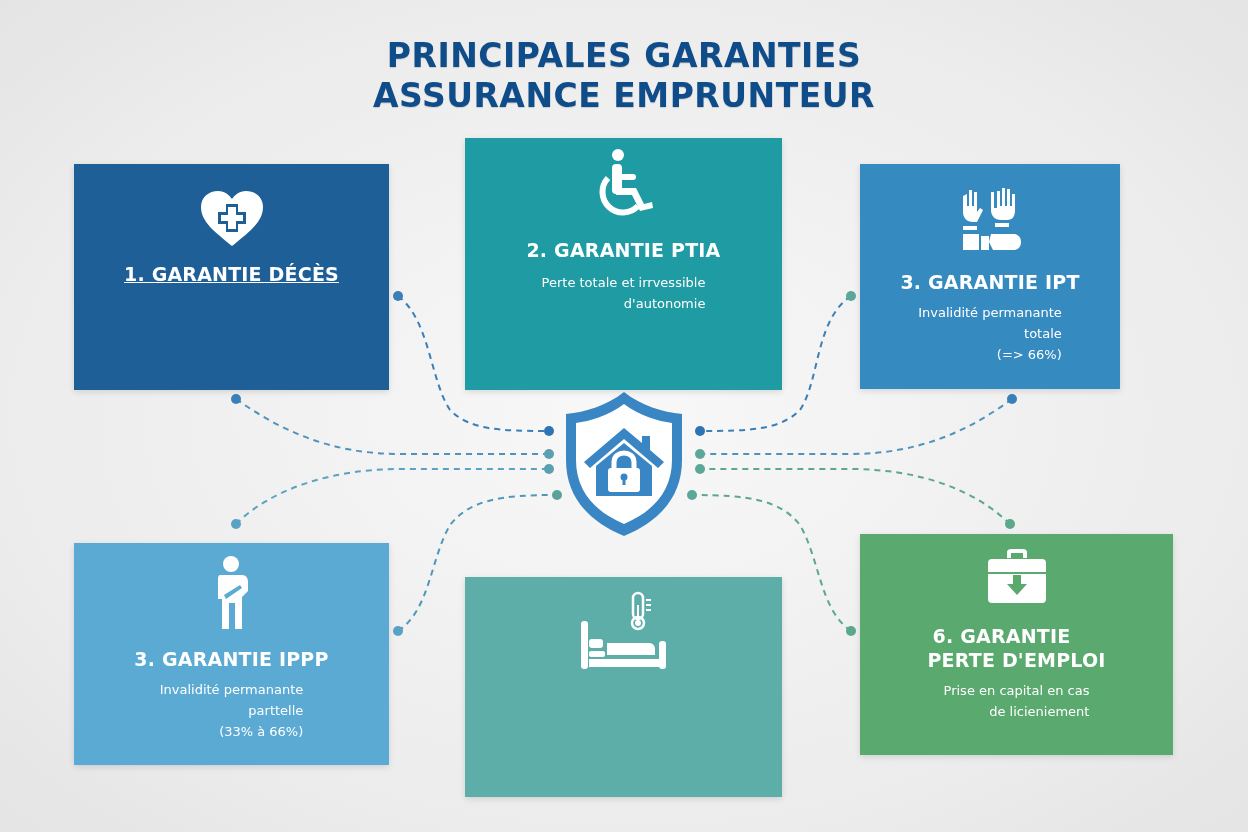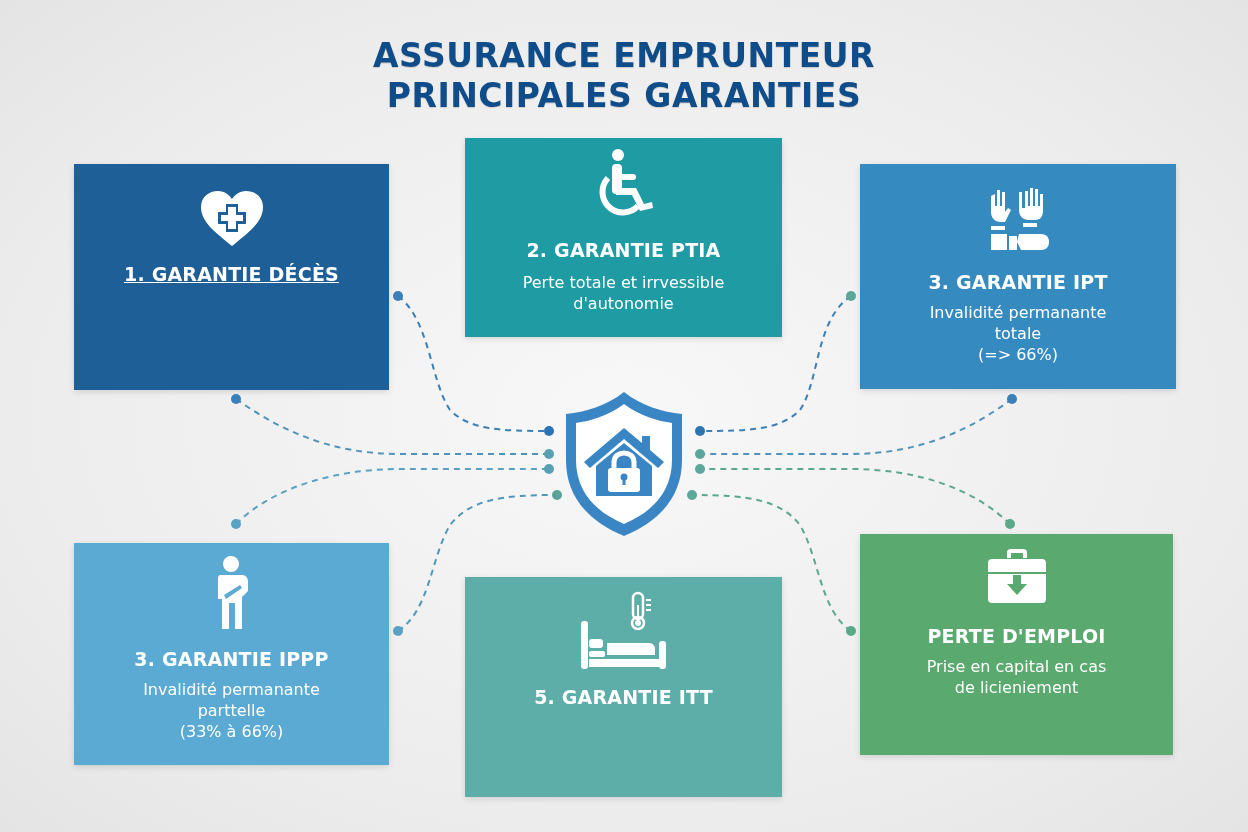--- a/index.html
+++ b/index.html
@@ -35,39 +35,40 @@
     .card .icon { display: flex; align-items: center; justify-content: center; }
     .card .card-title {
       font-family: "DejaVu Sans", sans-serif;
       font-weight: bold;
       font-size: 19px;
       line-height: 24px;
       letter-spacing: 0.2px;
     }
     .card .card-desc {
       font-family: "DejaVu Sans", sans-serif;
-      font-size: 16px;
+      font-size: 13px;
       line-height: 21px;
       margin-top: 8px;
+      text-align: right;
     }
     .card .card-desc span, .card .card-title span { display: block; }
     #c1 { left: 74px; top: 164px; width: 315px; height: 226px; background: #1e5f97; }
-    #c2 { left: 465px; top: 138px; width: 317px; height: 199px; background: #1f9ba4; }
-    #c3 { left: 860px; top: 164px; width: 316px; height: 225px; background: #358ac0; }
+    #c2 { left: 465px; top: 138px; width: 317px; height: 252px; background: #1f9ba4; }
+    #c3 { left: 860px; top: 164px; width: 260px; height: 225px; background: #358ac0; }
     #c4 { left: 74px; top: 543px; width: 315px; height: 222px; background: #5aaad4; }
     #c5 { left: 465px; top: 577px; width: 317px; height: 220px; background: #5dada8; }
     #c6 { left: 860px; top: 534px; width: 313px; height: 221px; background: #5aa96e; }
     .shield { position: absolute; left: 562px; top: 388px; width: 124px; height: 152px; }
   </style>
 </head>
 <body>
 
 <div class="title">
+  <div>PRINCIPALES GARANTIES</div>
   <div>ASSURANCE EMPRUNTEUR</div>
-  <div>PRINCIPALES GARANTIES</div>
 </div>
 
 <svg class="connectors" viewBox="0 0 1248 832">
   <g fill="none" stroke-width="2" stroke-dasharray="6,5">
 
     <path d="M398 296 C 430 320, 430 380, 450 410 C 470 430, 500 431, 548 431" stroke="#3a7fb8"></path>
     <path d="M236 399 C 280 430, 330 454, 400 454 L 548 454" stroke="#4f93bd"></path>
     <path d="M236 524 C 270 490, 330 469, 400 469 L 548 469" stroke="#5aa2c4"></path>
     <path d="M398 631 C 430 610, 430 560, 450 525 C 470 500, 500 495, 555 495" stroke="#4f98ba"></path>
 
@@ -189,33 +190,33 @@
       <rect x="67" y="18" width="5" height="2" fill="#ffffff"></rect>
 
       <rect x="2" y="30" width="7" height="48" rx="3" fill="#ffffff"></rect>
       <rect x="80" y="50" width="7" height="28" rx="3" fill="#ffffff"></rect>
       <rect x="10" y="48" width="14" height="9" rx="3" fill="#ffffff"></rect>
       <rect x="10" y="60" width="16" height="6" rx="2" fill="#ffffff"></rect>
       <path d="M28 52 L 70 52 C 74 52, 76 55, 76 58 L 76 64 L 28 64 Z" fill="#ffffff"></path>
       <rect x="10" y="68" width="70" height="8" fill="#ffffff"></rect>
     </svg>
   </div>
-  <div class="card-title" style="margin-top:14px;">5. GARANTIE ITT</div>
 </div>
 
 <div class="card" id="c6">
   <div class="icon" style="margin-top:14px;height:56px;">
     <svg width="60" height="56" viewBox="0 0 60 56">
       <path d="M20 10 L 20 4 C 20 2, 22 1, 24 1 L 36 1 C 38 1, 40 2, 40 4 L 40 10 L 36 10 L 36 5 L 24 5 L 24 10 Z" fill="#ffffff"></path>
       <rect x="1" y="11" width="58" height="44" rx="4" fill="#ffffff"></rect>
       <rect x="1" y="24" width="58" height="2" fill="#5aa96e"></rect>
       <rect x="26" y="27" width="8" height="10" fill="#5aa96e"></rect>
       <path d="M20 36 L 40 36 L 30 47 Z" fill="#5aa96e"></path>
     </svg>
   </div>
   <div class="card-title" style="margin-top:20px;">
+    <span style="padding-right:30px;">6. GARANTIE</span>
     <span>PERTE D'EMPLOI</span>
   </div>
   <div class="card-desc">
     <span>Prise en capital en cas</span>
     <span>de licieniement</span>
   </div>
 </div>
 
 </body></html>

